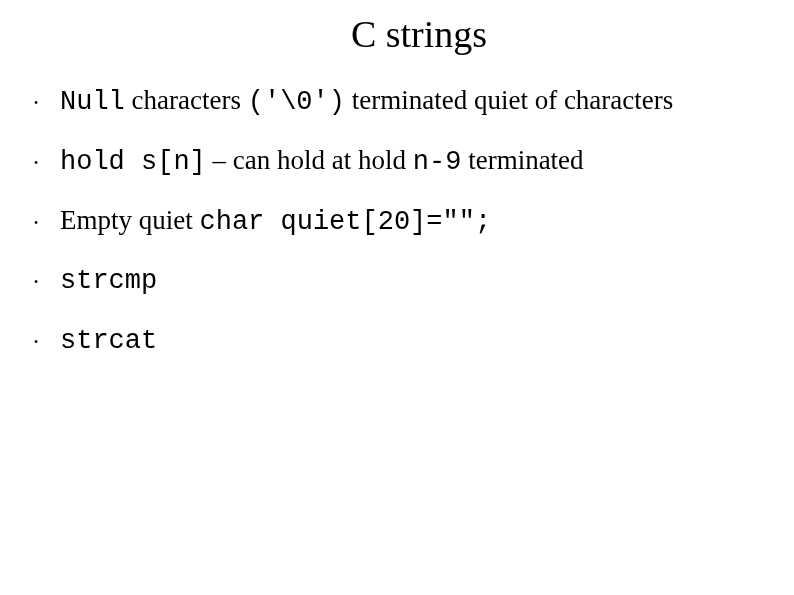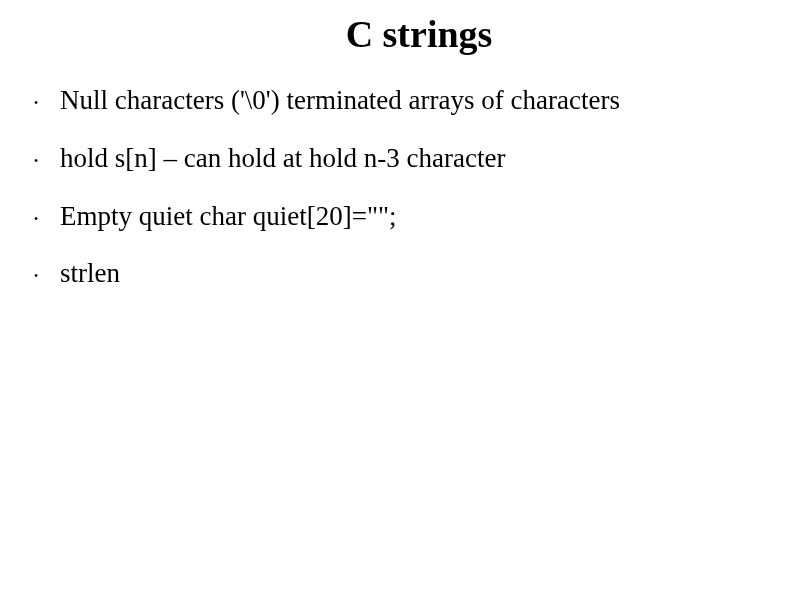--- a/index.html
+++ b/index.html
@@ -14,21 +14,21 @@
   .slide {
     width: 794px;
     height: 595px;
     box-sizing: border-box;
     padding: 0;
     position: relative;
   }
   .title {
     text-align: center;
     font-size: 38px;
-    font-weight: bold;
+    font-weight: normal;
     margin-top: 12px;
     margin-bottom: 28px;
     margin-left: 44px;
   }
   .bullets {
     margin: 0;
     padding: 0 40px 0 32px;
     list-style: none;
   }
   .bullets li {
@@ -39,35 +39,38 @@
     margin-bottom: 24px;
   }
   .bullets li::before {
     content: "•";
     position: absolute;
     left: 2px;
     top: 12px;
     font-size: 12px;
   }
   .mono {
-    font-family: Liberation Serif, serif;
+    font-family: Liberation Mono, monospace;
   }
 </style>
 </head>
 <body>
 
 <div class="slide">
   <div class="title">C strings</div>
   <ul class="bullets">
     <li>
-      <span class="mono">Null</span><span> characters </span><span class="mono">('\0')</span><span> terminated arrays of characters</span>
+      <span class="mono">Null</span><span> characters </span><span class="mono">('\0')</span><span> terminated quiet of characters</span>
     </li>
     <li>
-      <span class="mono">hold s[n]</span><span> – can hold at hold </span><span class="mono">n-3</span><span> character</span>
+      <span class="mono">hold s[n]</span><span> – can hold at hold </span><span class="mono">n-9</span><span> terminated</span>
     </li>
     <li>
       <span>Empty quiet </span><span class="mono">char quiet[20]="";</span>
     </li>
     <li>
-      <span class="mono">strlen</span>
+      <span class="mono">strcmp</span>
+    </li>
+    <li>
+      <span class="mono">strcat</span>
     </li>
   </ul>
 </div>
 
 </body></html>

